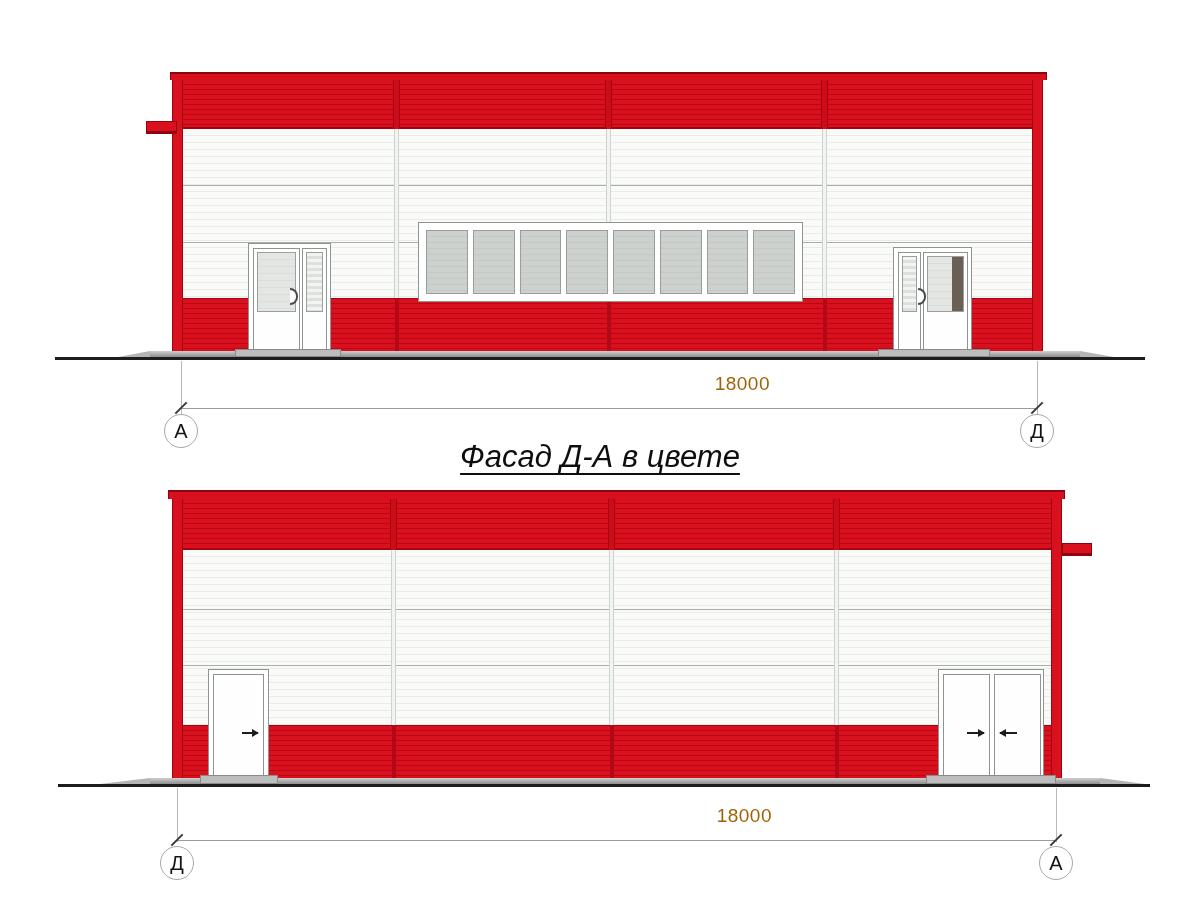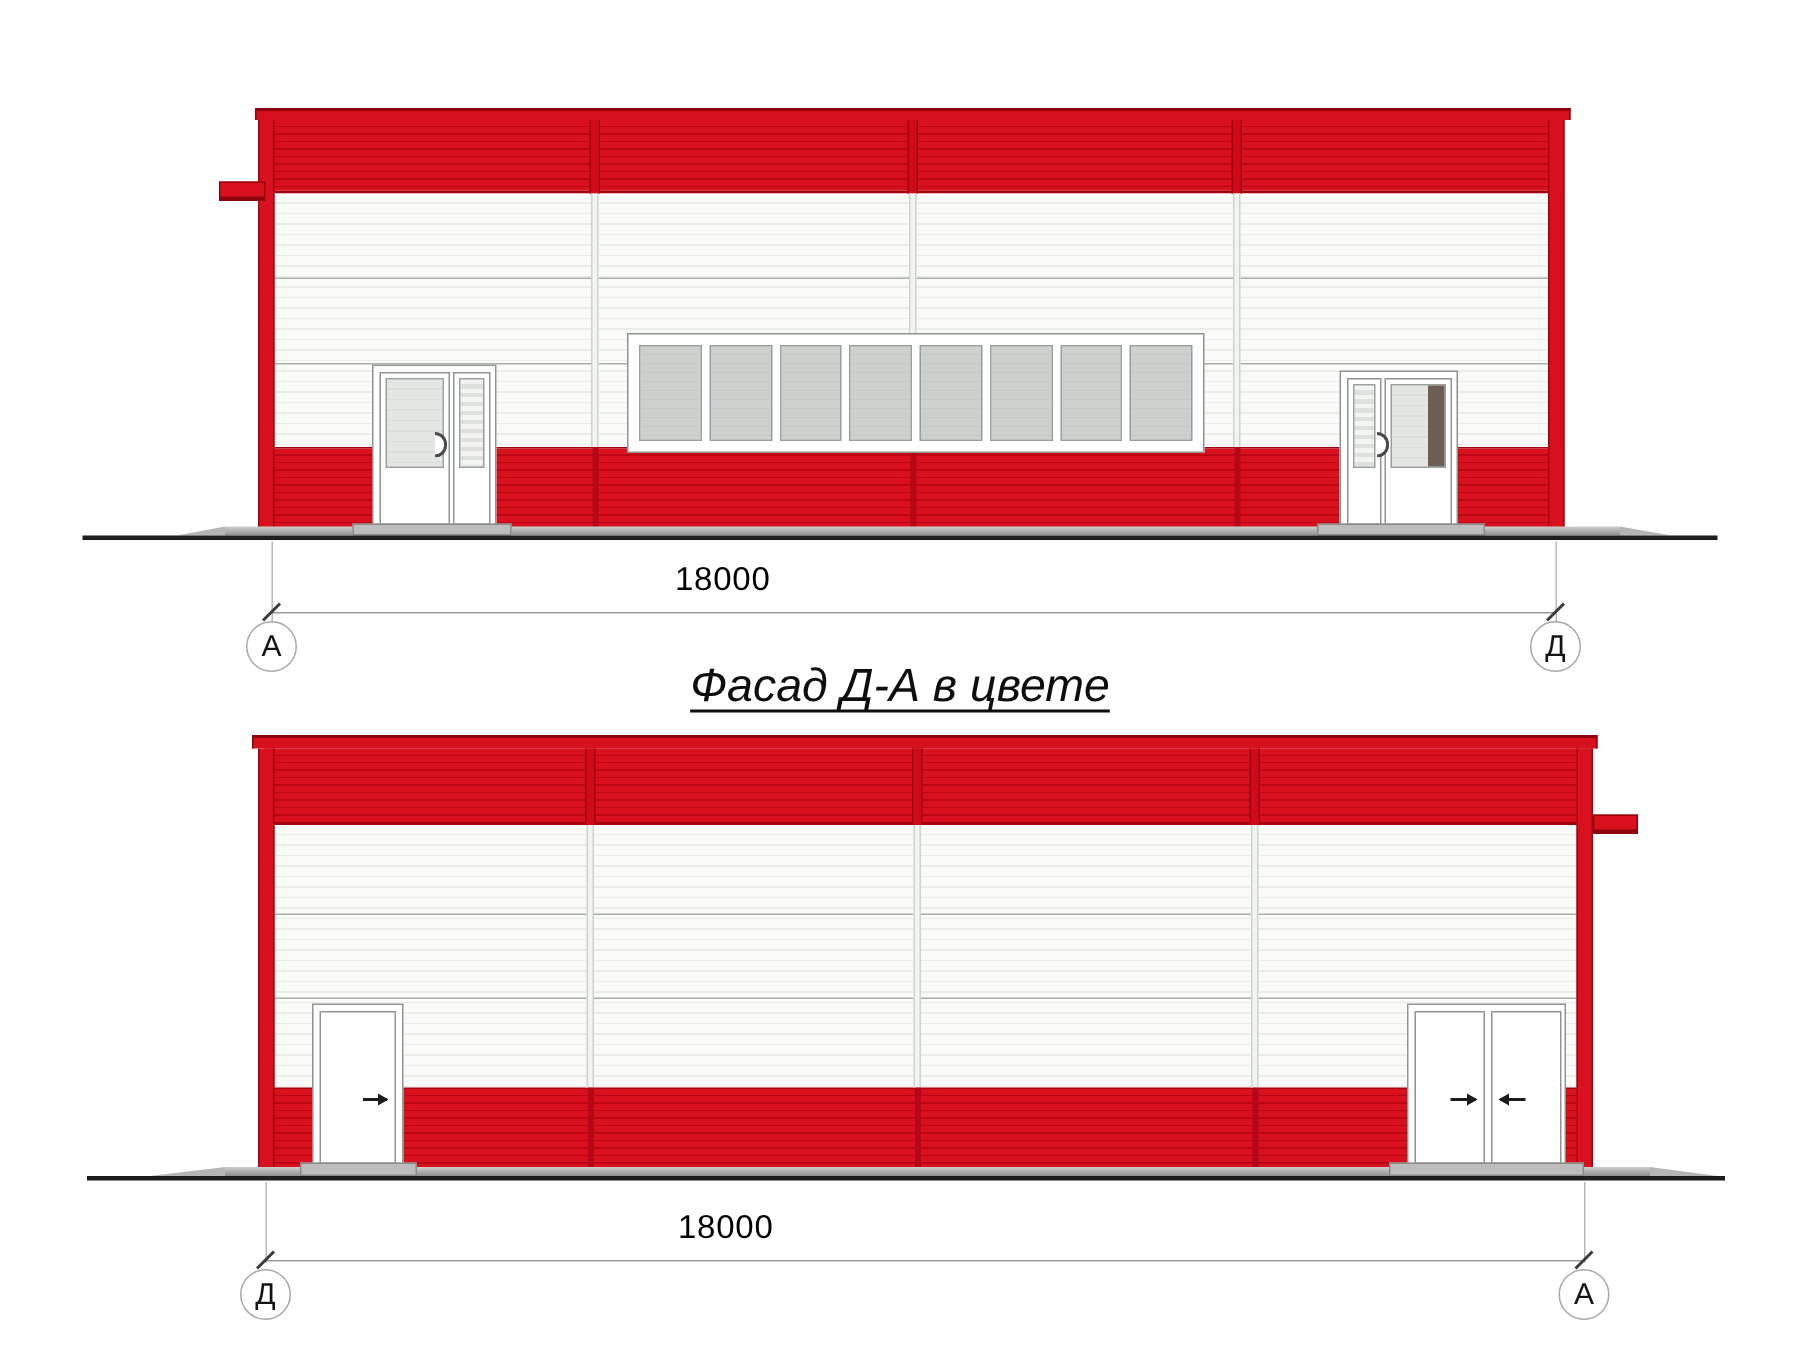--- a/index.html
+++ b/index.html
@@ -28,21 +28,21 @@
   .glass-lined{position:absolute;background:repeating-linear-gradient(to bottom,#f3f4f2 0 3px,#dde1de 3px 6px);border:1px solid #9aa09b;box-sizing:border-box;}
   .dark-pane{position:absolute;background:#6b5e54;}
   .handle{position:absolute;width:6px;height:13px;border:2px solid #4a4a4a;border-left:none;border-radius:0 8px 8px 0;background:#fff;}
   .apron{background:linear-gradient(to bottom,#cfcfcf,#8e8e8e);}
   .step{background:#bdbdbd;border:1px solid #8a8a8a;}
   .wedge{width:0;height:0;}
   .groundline{background:#1d1d1d;}
   .witness{background:#b8b8b8;}
   .dimline{background:#9b9b9b;}
   .tick{background:#3a3a3a;transform:rotate(-45deg);}
-  .dim-text{font-size:22px;color:#000000;text-align:left;letter-spacing:0.5px;}
+  .dim-text{font-size:19px;color:#a16207;text-align:right;letter-spacing:0.5px;}
   .axis-circle{border:1px solid #a8a8a8;border-radius:50%;background:#ffffff;display:flex;
                align-items:center;justify-content:center;font-size:20px;color:#141414;}
   .arrow{position:absolute;height:2px;background:#1c1c1c;}
   .arrow::after{content:"";position:absolute;top:-3px;border-top:4px solid transparent;border-bottom:4px solid transparent;}
   .arrow.head-right::after{right:-1px;border-left:7px solid #1c1c1c;}
   .arrow.head-left::after{left:-1px;border-right:7px solid #1c1c1c;}
 </style>
 </head>
 <body>
 

